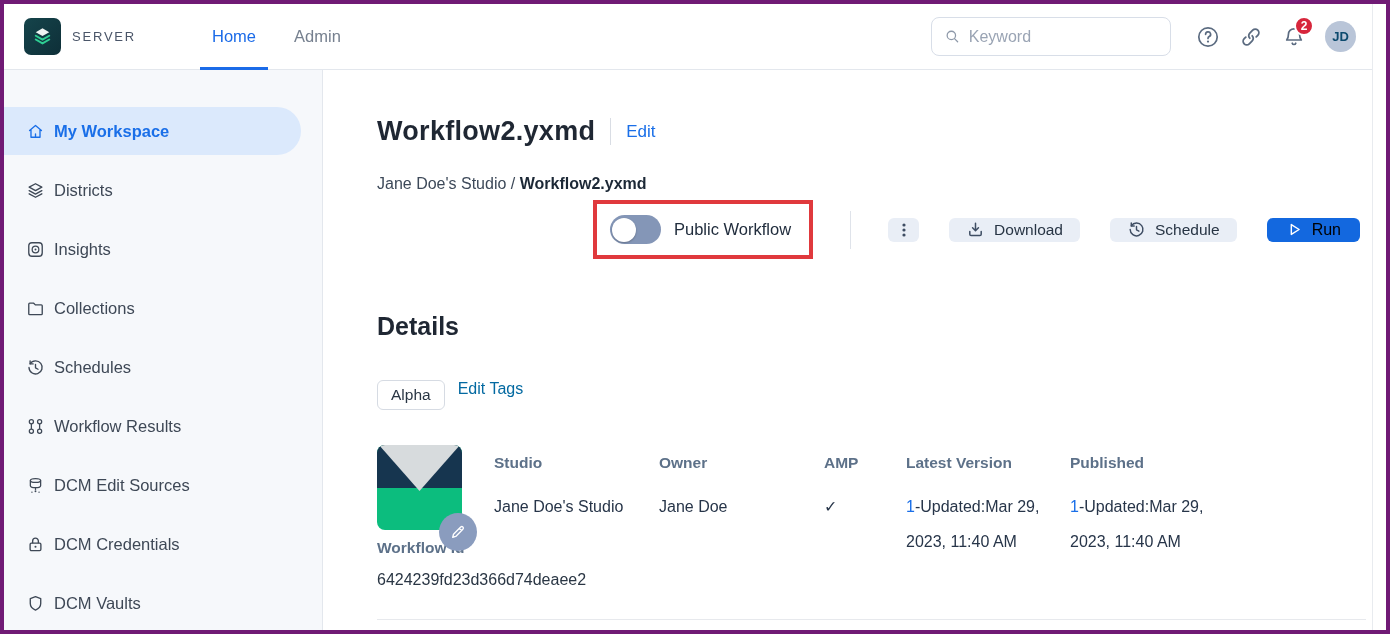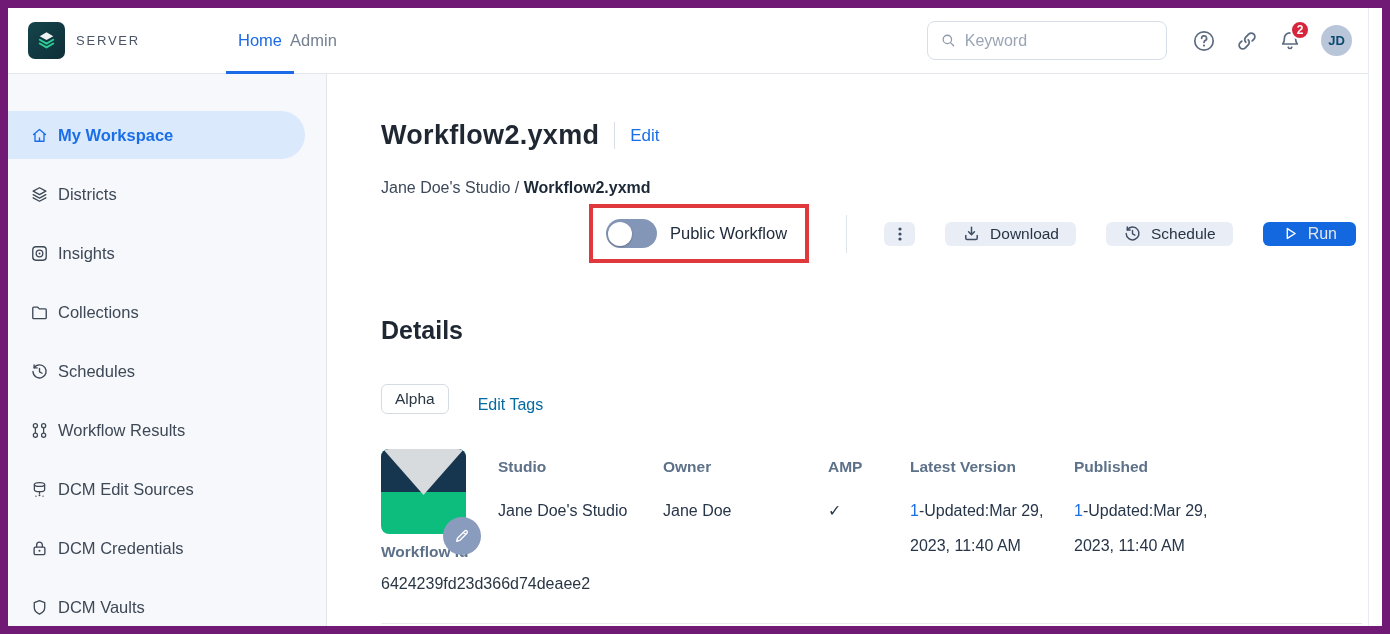--- a/index.html
+++ b/index.html
@@ -1,32 +1,32 @@
 <!DOCTYPE html>
 <html><head>
 <meta charset="utf-8">
 <style>
   * { margin:0; padding:0; box-sizing:border-box; }
   html,body { background:#e9e9e9; }
   body { font-family:"Liberation Sans", sans-serif; }
   .page {
     width:1390px; height:634px; background:#fff;
-    border:8px solid #701a75; position:relative; overflow:hidden;
+    border:4px solid #701a75; position:relative; overflow:hidden;
   }
   
   .header {
     height:66px; border-bottom:1px solid #e3e7ed; display:flex;
     align-items:center; padding:0 30px 0 20px; background:#fff; position:relative;
   }
   .logo {
     width:37px; height:37px; border-radius:7px; background:linear-gradient(135deg,#15444b,#0e2f38);
     display:flex; align-items:center; justify-content:center; margin-right:11px; flex:0 0 auto;
   }
   .brand { font-size:13px; letter-spacing:1.8px; color:#4a5568; font-weight:500; margin-right:72px; }
-  .tabs { display:flex; height:66px; align-items:center;margin-left:22px; }
+  .tabs { display:flex; gap:30px; height:66px; align-items:center; }
   .tab { font-size:16.5px; color:#76808f; position:relative; height:66px; display:flex; align-items:center; cursor:pointer; padding:0 4px;}
   .tab.active { color:#1b6be8; }
   .tab.active::after { content:""; position:absolute; left:-8px; right:-8px; bottom:0; height:3px; background:#1b6be8; }
   .hdr-right { margin-left:auto; display:flex; align-items:center; gap:19px; }
   .search-box {
     width:240px; height:39px; border:1px solid #d8dee8; border-radius:8px;
     display:flex; align-items:center; padding:0 12px; gap:8px; background:#fff; margin-right:6px;
   }
   .search-box input { border:none; outline:none; font-size:16px; color:#3d4959; width:100%; font-family:inherit; background:transparent; }
   .search-box input::placeholder { color:#9aa4b4; }
@@ -74,24 +74,24 @@
     background:#fff; box-shadow:0 1px 2px rgba(0,0,0,.25);
   }
   .toggle-label { font-size:16.5px; color:#212d3d; }
   .v-div { width:1px; height:38px; background:#dfe3ea; margin:0 7px; }
   .btn {
     height:24px; border:none; border-radius:6px; display:flex; align-items:center;
     gap:9px; font-size:15.5px; font-family:inherit; cursor:pointer;
   }
   .btn-light { background:#e9eef6; color:#273444; padding:0 17px; }
   .btn-kebab { background:#e9eef6; width:31px; justify-content:center; padding:0; }
-  .btn-run { background:#1368df; color:#e5e5e5; padding:0 19px; font-size:16px; }
+  .btn-run { background:#1368df; color:#000000; padding:0 19px; font-size:16px; }
   .bicon { width:19px; height:19px; display:block; }
   .section-heading { margin-top:53px; font-size:25px; font-weight:800; color:#1f2733; }
-  .tags-row { margin-top:39px; display:flex; align-items:flex-end; gap:29px; }
+  .tags-row { margin-top:39px; display:flex; align-items:flex-start; gap:13px; }
   .tag-chip {
     border:1px solid #d6dbe3; border-radius:6px; background:#fff; padding:5px 13px;
     font-size:15.5px; color:#2a3644; cursor:pointer;
   }
   .edit-tags { font-size:16px; color:#0369a1; cursor:pointer; }
   .details-row { margin-top:35px; display:flex; }
   .thumb-col { width:117px; flex:0 0 117px; position:relative; }
   .thumb { width:85px; height:85px; border-radius:8px; overflow:hidden; display:block; }
   .pencil-btn {
     position:absolute; left:62px; top:68px; width:38px; height:38px; border-radius:50%;

